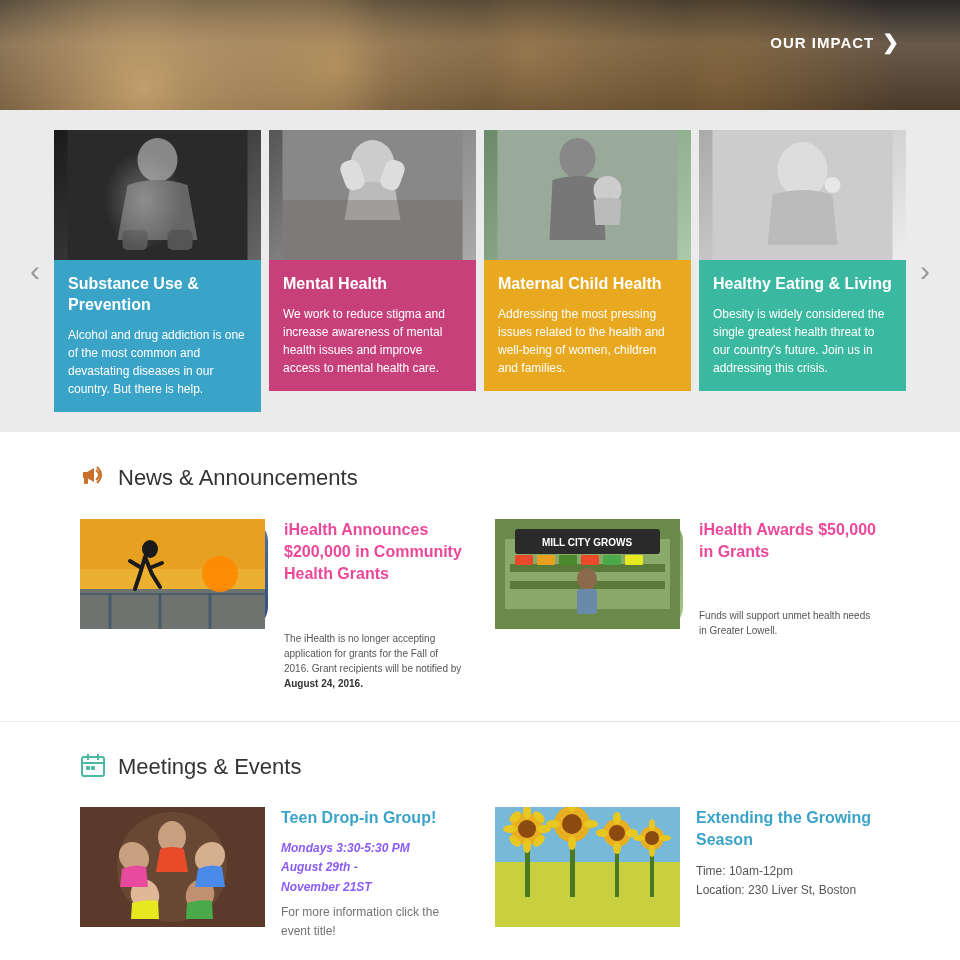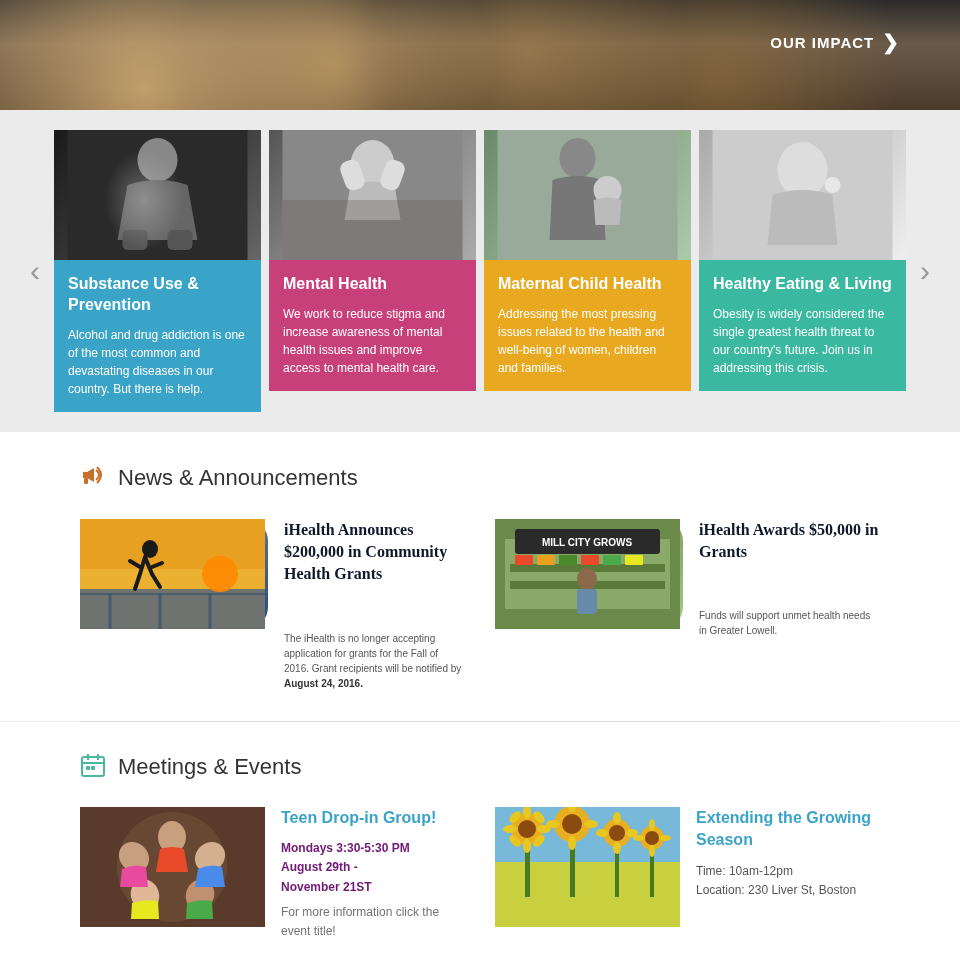--- a/index.html
+++ b/index.html
@@ -166,25 +166,24 @@
     }
     .news-img-runner {
       background: linear-gradient(135deg, #e8a020 0%, #f0c040 30%, #4a6a9a 70%, #2a4a7a 100%);
       position: relative;
     }
     .news-img-market {
       background: linear-gradient(135deg, #4a6a3a 0%, #6a8a4a 30%, #8aaa6a 70%, #aaca8a 100%);
     }
 
     .news-content h3 {
-      color: #0f172a;
+      color: #ec4899;
       font-size: 16px;
       line-height: 1.4;
       margin-bottom: 17px;
-      font-family: Liberation Serif, serif;
     }
     .news-content p {
       font-size: 10px;
       color: #555;
       line-height: 1.5;
       margin-top: 45px;
     }
     .news-content p strong {
       color: #333;
     }
@@ -231,23 +230,24 @@
       line-height: 1.4;
       margin-bottom: 10px;
     }
     .event-content p {
       font-size: 12px;
       color: #555;
       line-height: 1.6;
     }
     .event-content .date-info {
       font-weight: bold;
-      color: #701a75;
+      color: #8b5cf6;
       font-size: 12px;
       line-height: 1.6;
+      font-style: italic;
     }
     .event-content .event-desc {
       font-size: 12px;
       color: #737373;
       margin-top: 6px;
     }
     .event-detail {
       font-size: 12px;
       color: #666;
       line-height: 1.6;

